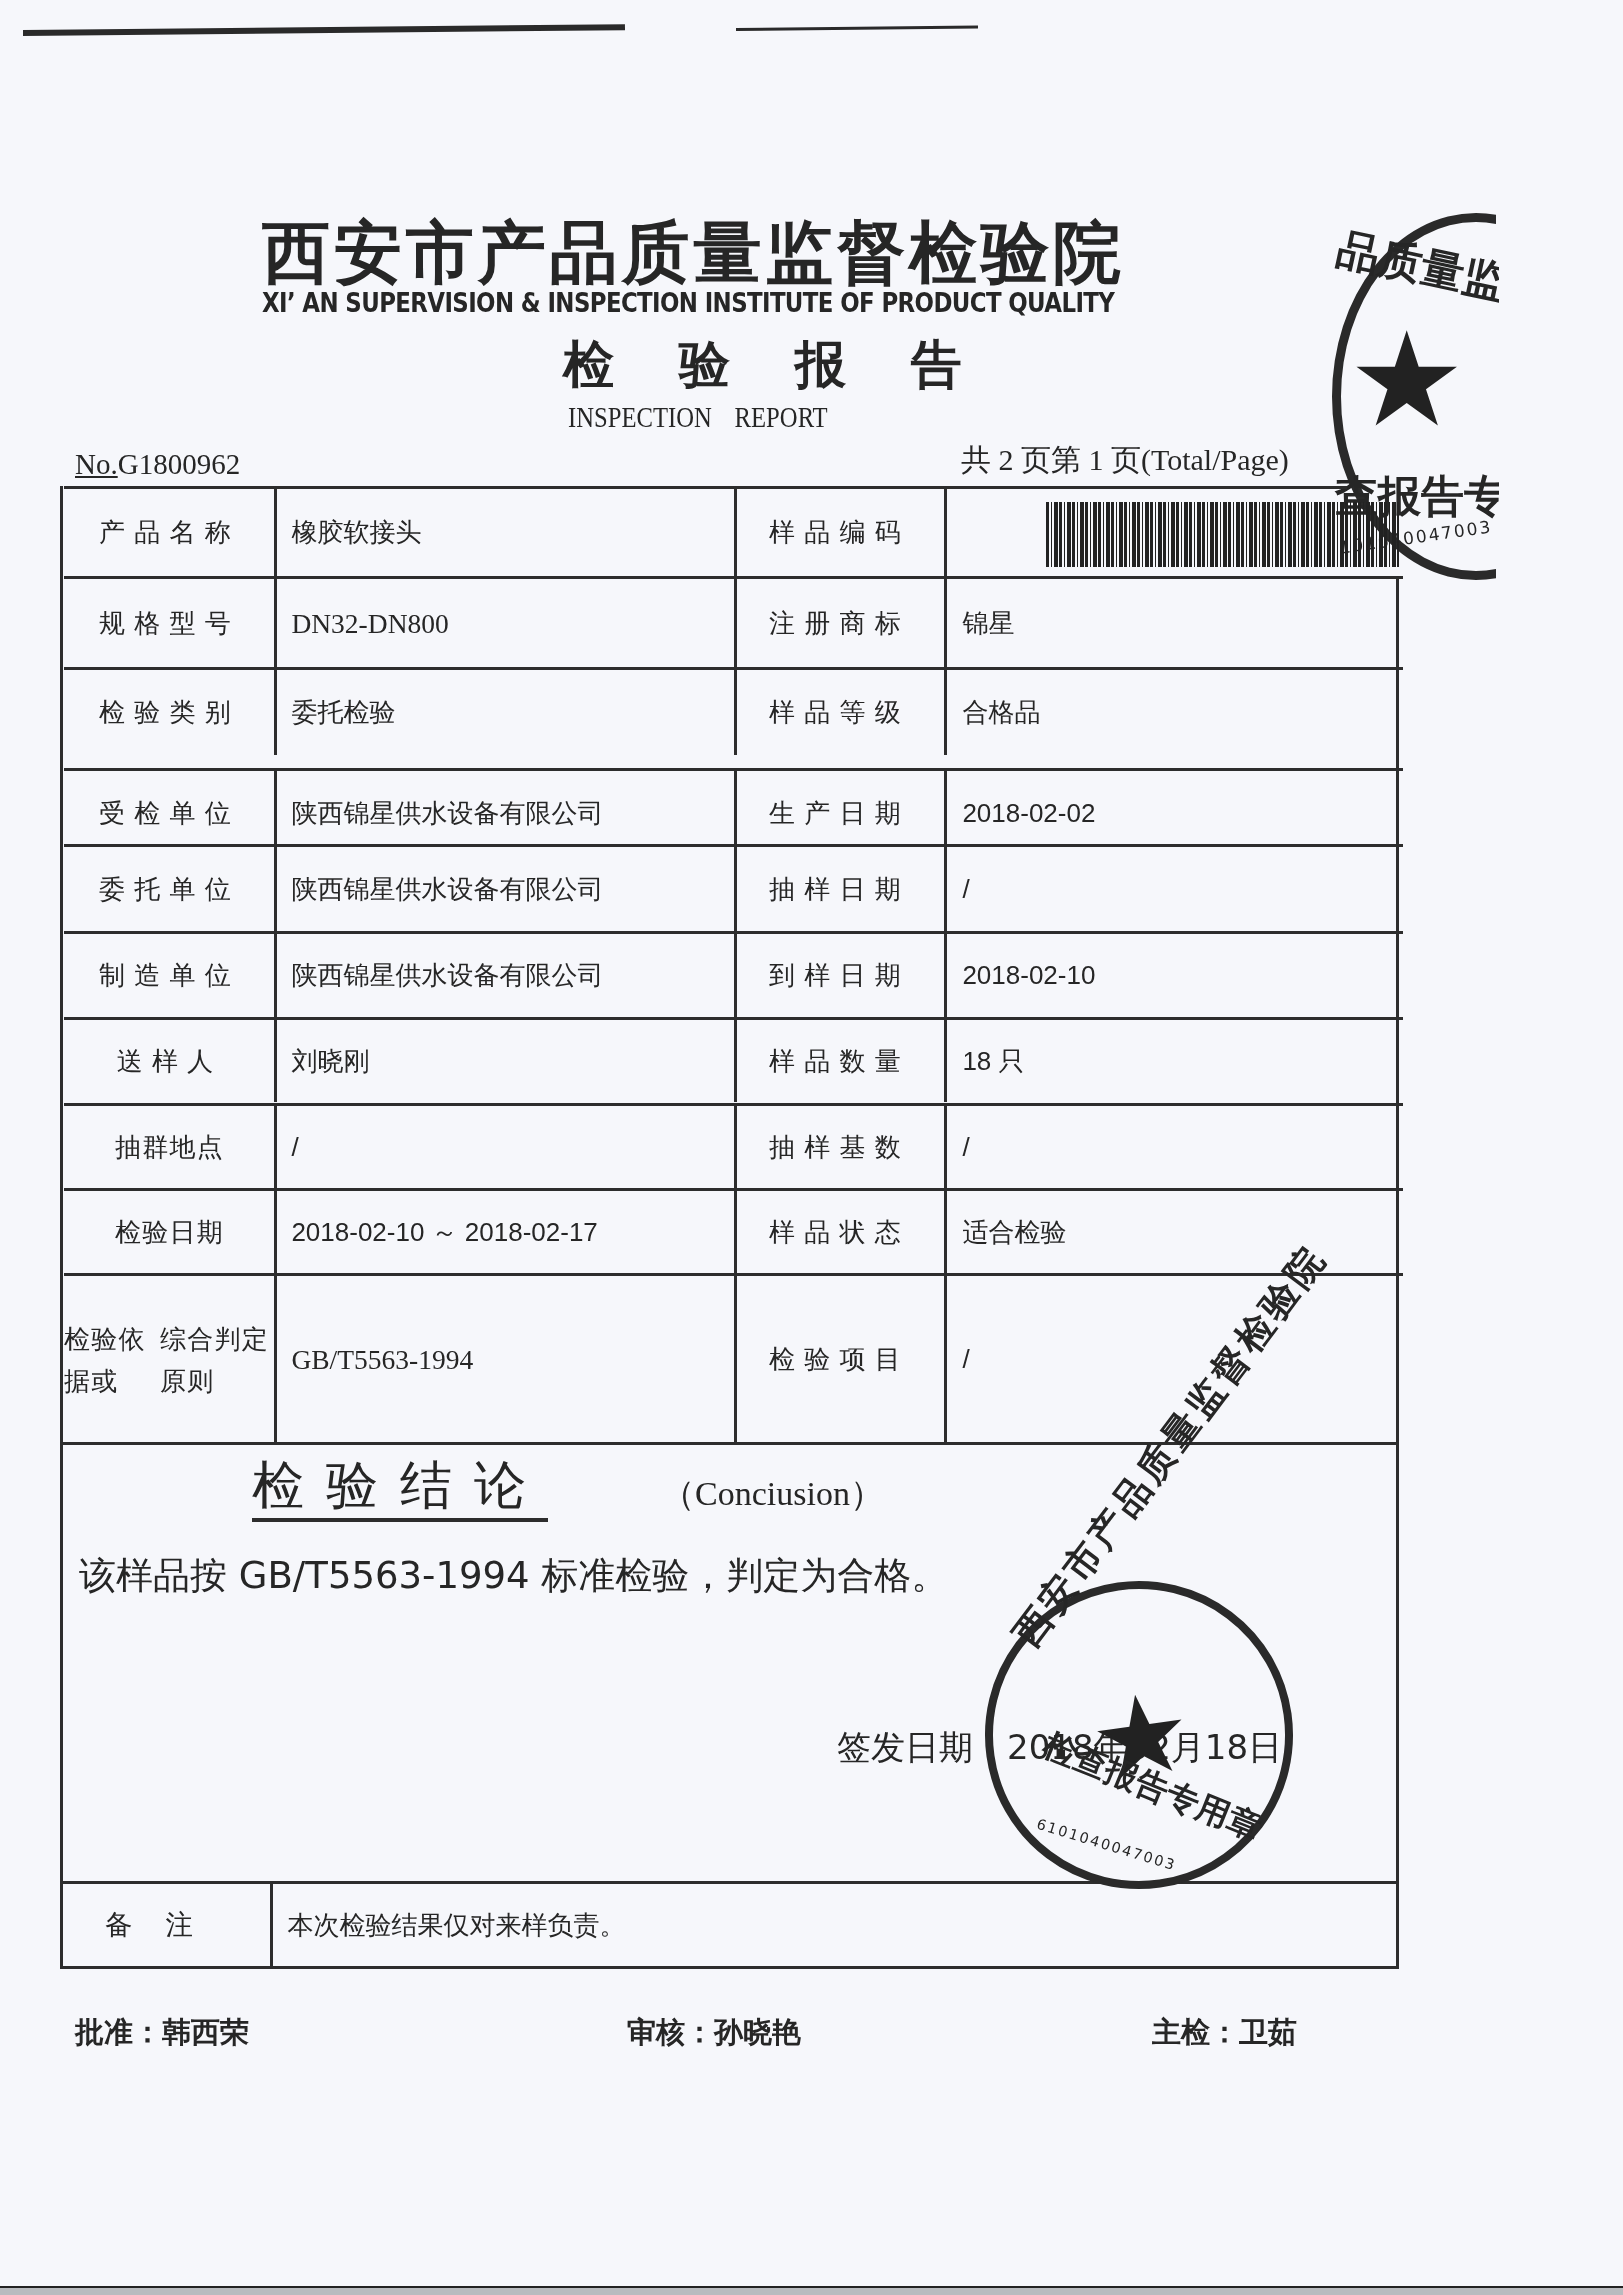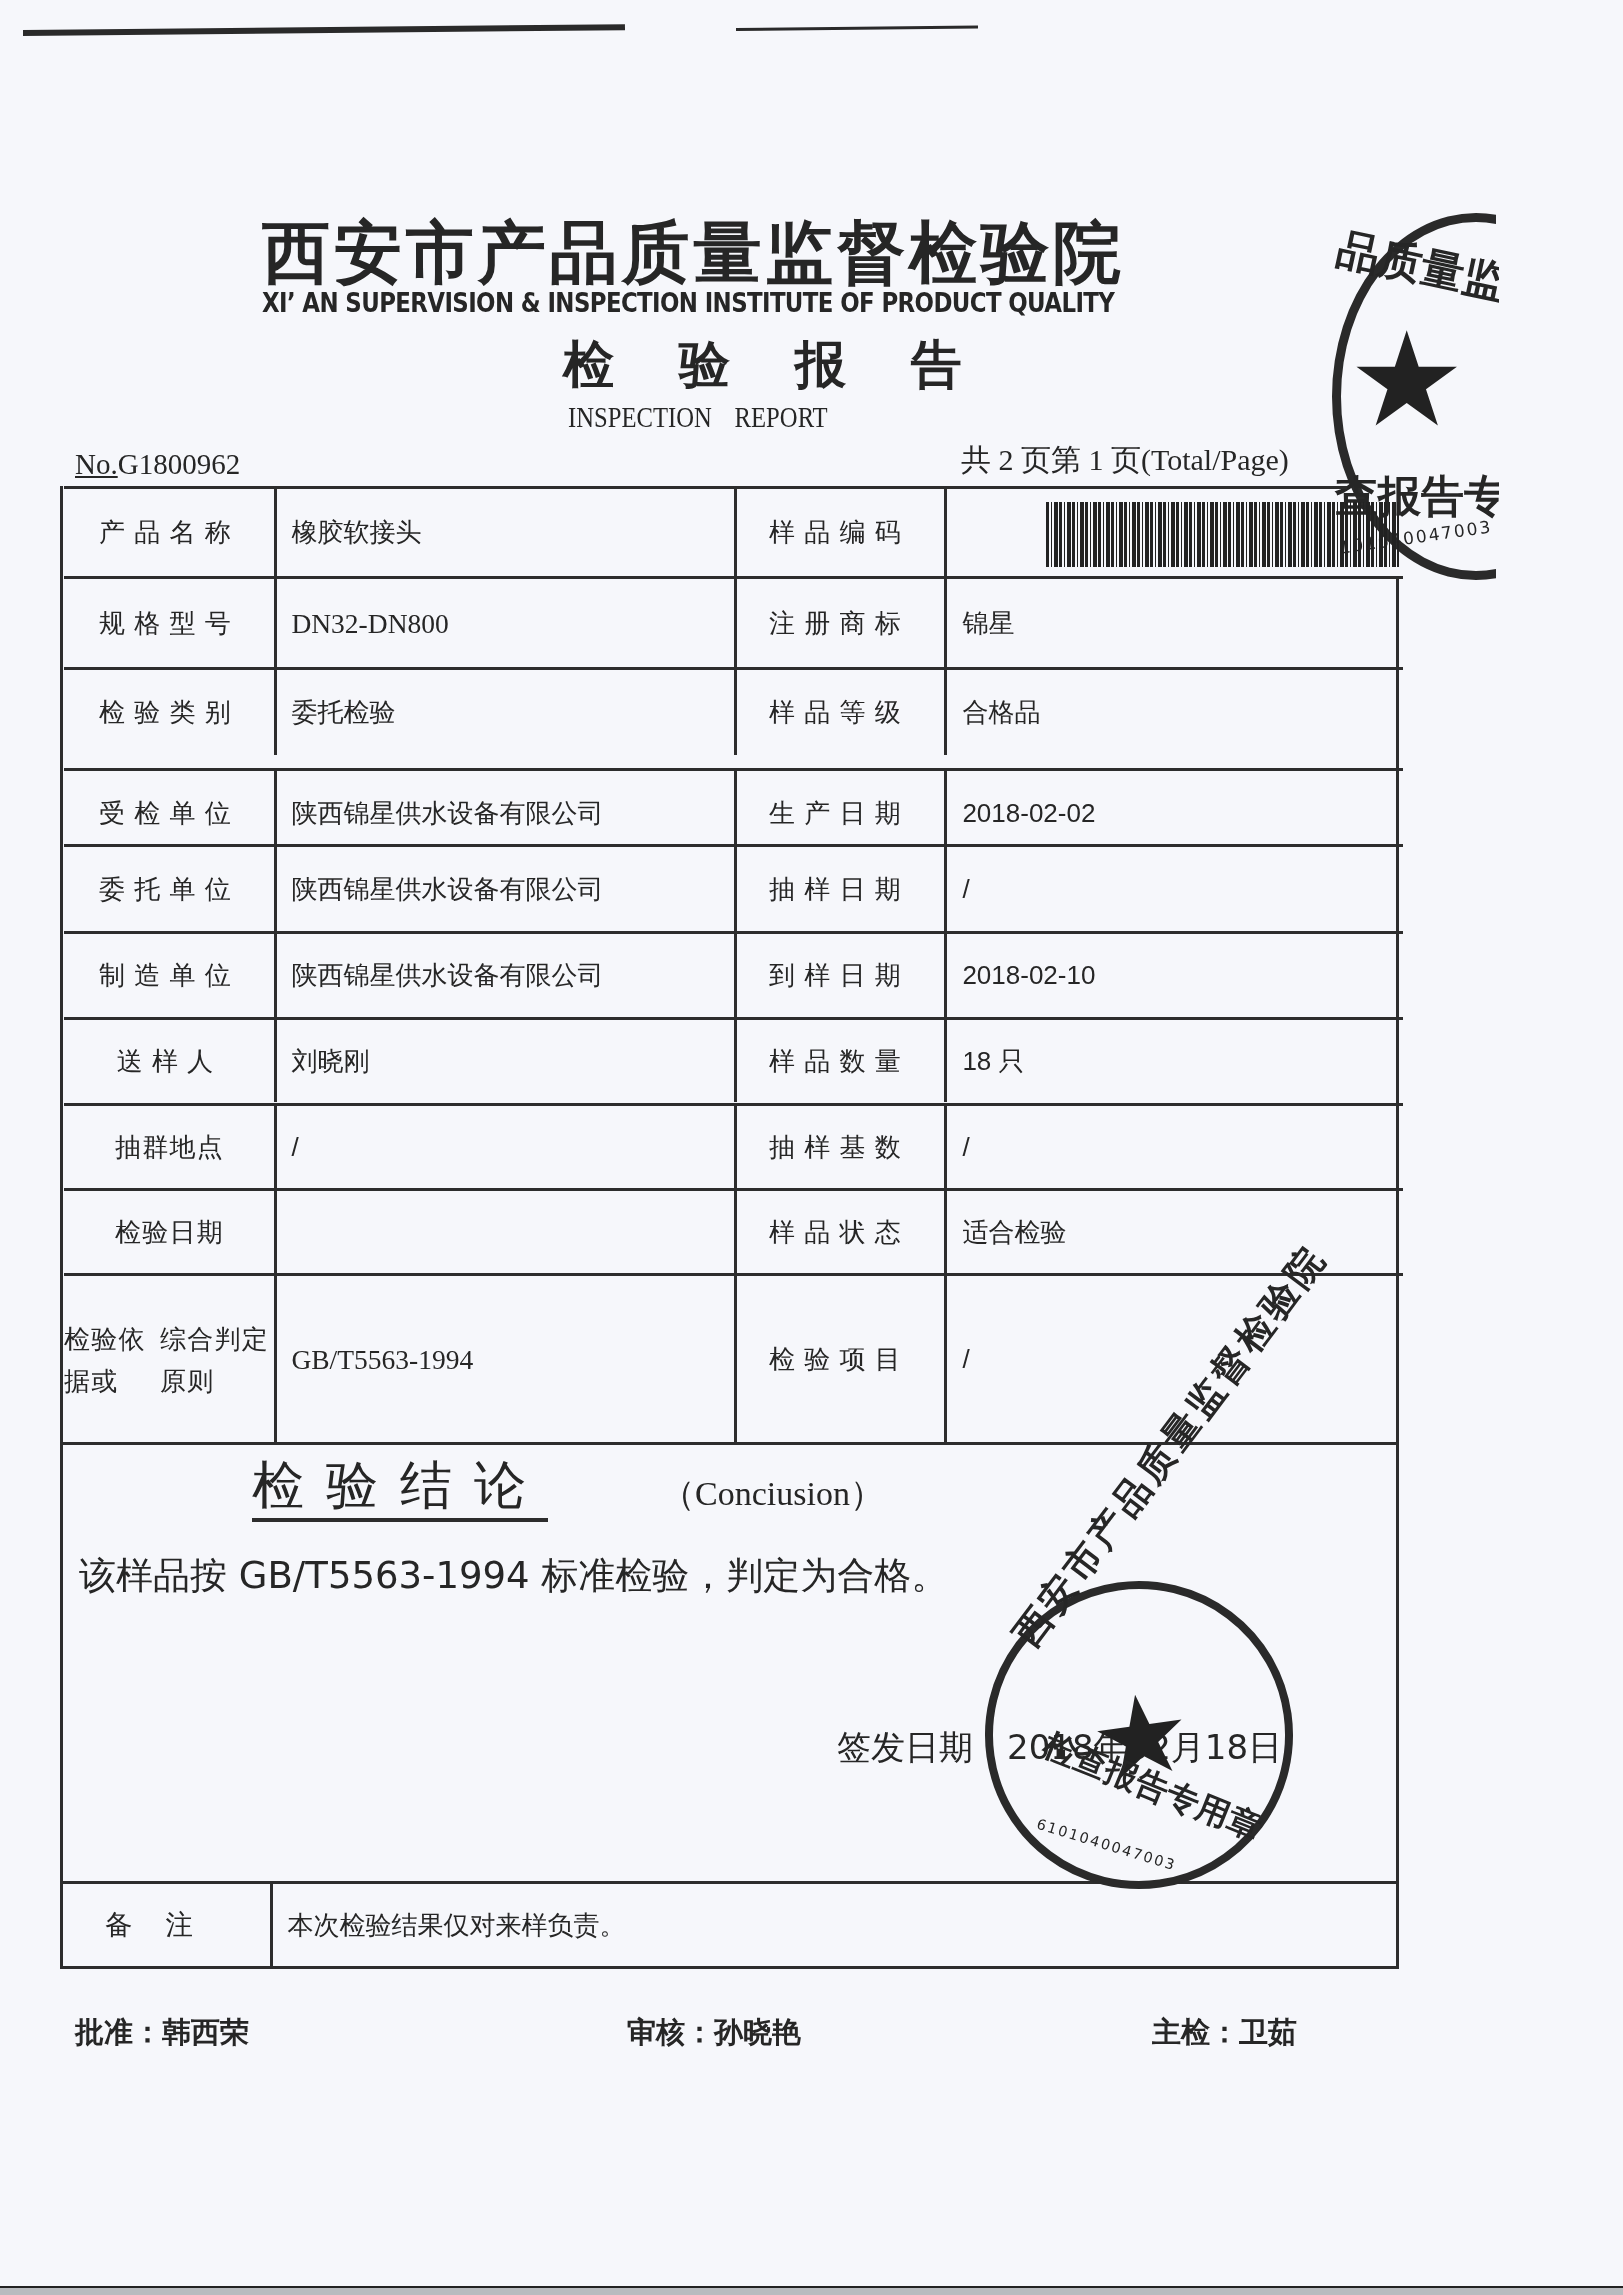--- a/index.html
+++ b/index.html
@@ -166,20 +166,21 @@
     <div class="cell val" style="left:211px;width:458px;">/</div>
     <div class="vline" style="left:670px;"></div>
     <div class="cell lbl" style="left:671px;width:209px;border-radius:26px;">抽样基数</div>
     <div class="vline" style="left:880px;"></div>
     <div class="cell val" style="left:882px;width:452px;">/</div>
   </div>
 
   <div class="row" style="top:702px;height:85px;">
     <div class="cell lbl tight" style="left:0;width:211px;">检验日期</div>
     <div class="vline" style="left:210px;"></div>
+    <div class="cell val" style="left:211px;width:458px;">2018-02-10 ～ 2018-02-17</div>
     <div class="vline" style="left:670px;"></div>
     <div class="cell lbl" style="left:671px;width:209px;">样品状态</div>
     <div class="vline" style="left:880px;"></div>
     <div class="cell val" style="left:882px;width:452px;">适合检验</div>
   </div>
 
   <div class="row" style="top:787px;height:170px;">
     <div class="cell lbl multi" style="left:0;width:211px;">
       <span>检验依据或</span>
       <span>综合判定原则</span>

